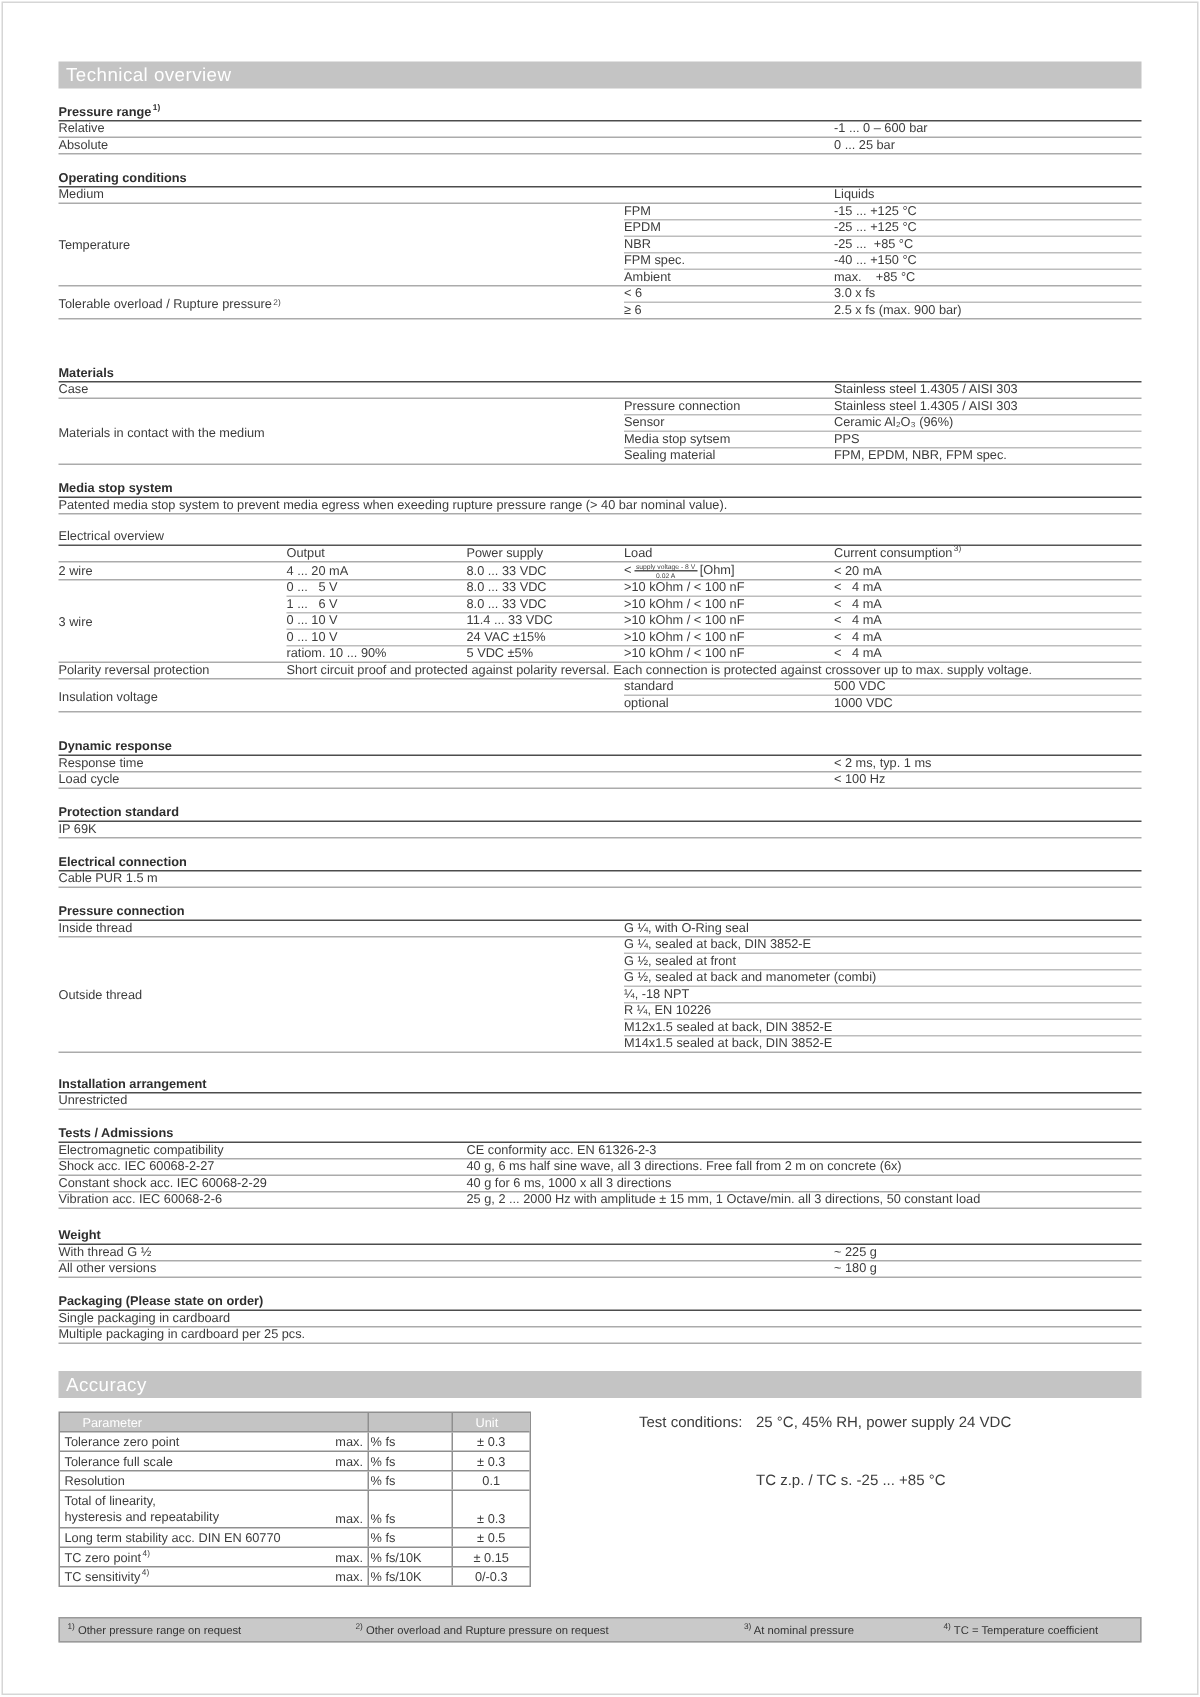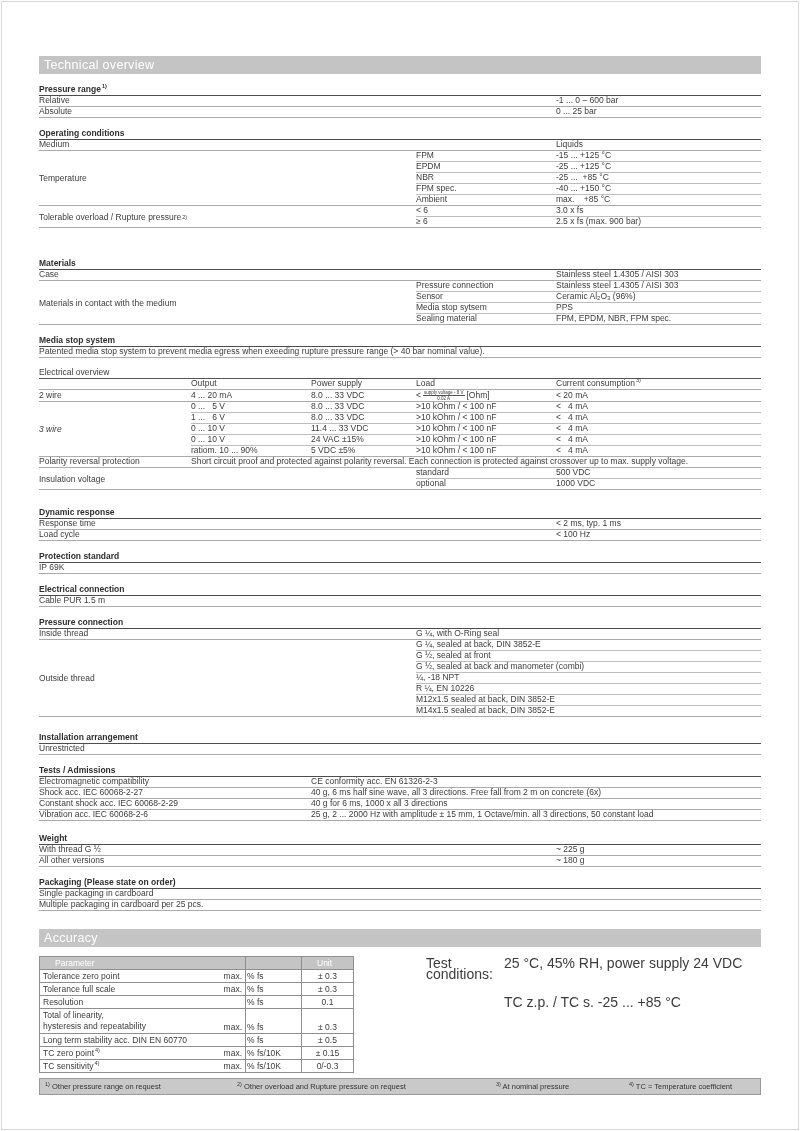--- a/index.html
+++ b/index.html
@@ -2,21 +2,21 @@
 <html><head>
 <meta charset="utf-8">
 <style>
   html,body { margin:0; padding:0; background:#ffffff; }
   .page {
     position:relative; width:796px; height:1127px; margin:1px;
     background:#ffffff; border:1px solid #d6d6d6;
     font-family:"Liberation Sans", sans-serif; color:#3c3c3c;
     overflow:hidden;
   }
-  .content { position:absolute; left:37px; right:37px; top:15px; }
+  .content { position:absolute; left:37px; right:37px; top:0; }
   .banner {
     height:18px; line-height:18px; background:#c4c4c4; color:#ffffff;
     font-size:12.5px; padding-left:5px; letter-spacing:0.3px; margin-top:39px;
   }
   .banner.acc { margin-top:18px; }
   .sechead {
     font-size:8.5px; font-weight:bold; color:#2e2e2e; line-height:9px;
     padding-bottom:1px; border-bottom:1.5px solid #4d4d4d; margin-top:11px;
   }
   .mtA { margin-top:31px; } .mtB { margin-top:18px; } .mtC { margin-top:16px; } .mtD { margin-top:13px; }
@@ -31,21 +31,21 @@
   }
   .c1 { grid-template-columns:1fr; }
   .c2 { grid-template-columns:517px 1fr; }
   .c3 { grid-template-columns:377px 140px 1fr; }
   .cE { grid-template-columns:152px 120px 105px 140px 1fr; }
   .cT { grid-template-columns:272px 1fr; }
   .cP { grid-template-columns:377px 1fr; }
   .cPol { grid-template-columns:152px 1fr; }
   .group { display:flex; border-bottom:1px solid #ababab; }
   .glabel { font-size:8.5px; display:flex; align-items:center; color:#3c3c3c; }
-  .w377 { width:377px; } .w152 { width:152px;font-style:italic; }
+  .w377 { width:377px; } .w152 { width:152px; }
   .gbody { flex:1; }
   .gbody .trow { border-bottom:1px solid #bdbdbd; }
   .gbody .trow:last-child { border-bottom:none; }
   .r2 { grid-template-columns:140px 1fr; }
   .r4 { grid-template-columns:120px 105px 140px 1fr; }
   .r1 { grid-template-columns:1fr; }
   .frac { display:inline-flex; flex-direction:column; text-align:center;
           font-size:4.5px; line-height:5px; vertical-align:middle; margin:0 2px; }
   .frac .num { border-bottom:0.6px solid #555; padding:0 1px; }
   .accwrap { display:flex; align-items:flex-start; }
@@ -56,21 +56,21 @@
   .acc-head .mid, .acc-head .unit { border-left:1px solid #8f8f8f; height:100%; display:flex; align-items:center; }
   .acc-row { display:grid; grid-template-columns:205px 56px 1fr; border-top:1px solid #8f8f8f;
              min-height:12px; align-items:stretch; }
   .pcell { display:flex; justify-content:space-between; align-items:center; padding:0 3px; }
   .plines { display:flex; flex-direction:column; line-height:11px; }
   .ucell { border-left:1px solid #8f8f8f; padding:0 1px; display:flex; align-items:center; }
   .vcell { border-left:1px solid #8f8f8f; display:flex; align-items:center; justify-content:center; }
   .acc-row.two { min-height:24px; }
   .acc-row.two .pcell { align-items:flex-end; padding-bottom:1px; }
   .acc-row.two .ucell, .acc-row.two .vcell { align-items:flex-end; padding-bottom:1px; }
-  .testcond { display:flex; margin-left:72px; margin-top:11px; font-size:14px; line-height:11px; }
+  .testcond { display:flex; margin-left:72px; margin-top:11px; font-size:10px; line-height:11px; }
   .tclabel { width:78px; }
   .tclines { display:flex; flex-direction:column;gap:28px; }
   .footer {
     position:absolute; left:37px; right:37px; bottom:34px; height:15px;
     background:#c9c9c9; border:1px solid #9a9a9a; font-size:7.5px; color:#333333;
   }
   .fitem { position:absolute; top:0; line-height:15px; white-space:nowrap; }
   .f1 { left:4px; } .f2 { left:196px; } .f3 { left:455px; } .f4 { left:588px; }
 </style>
 </head>

